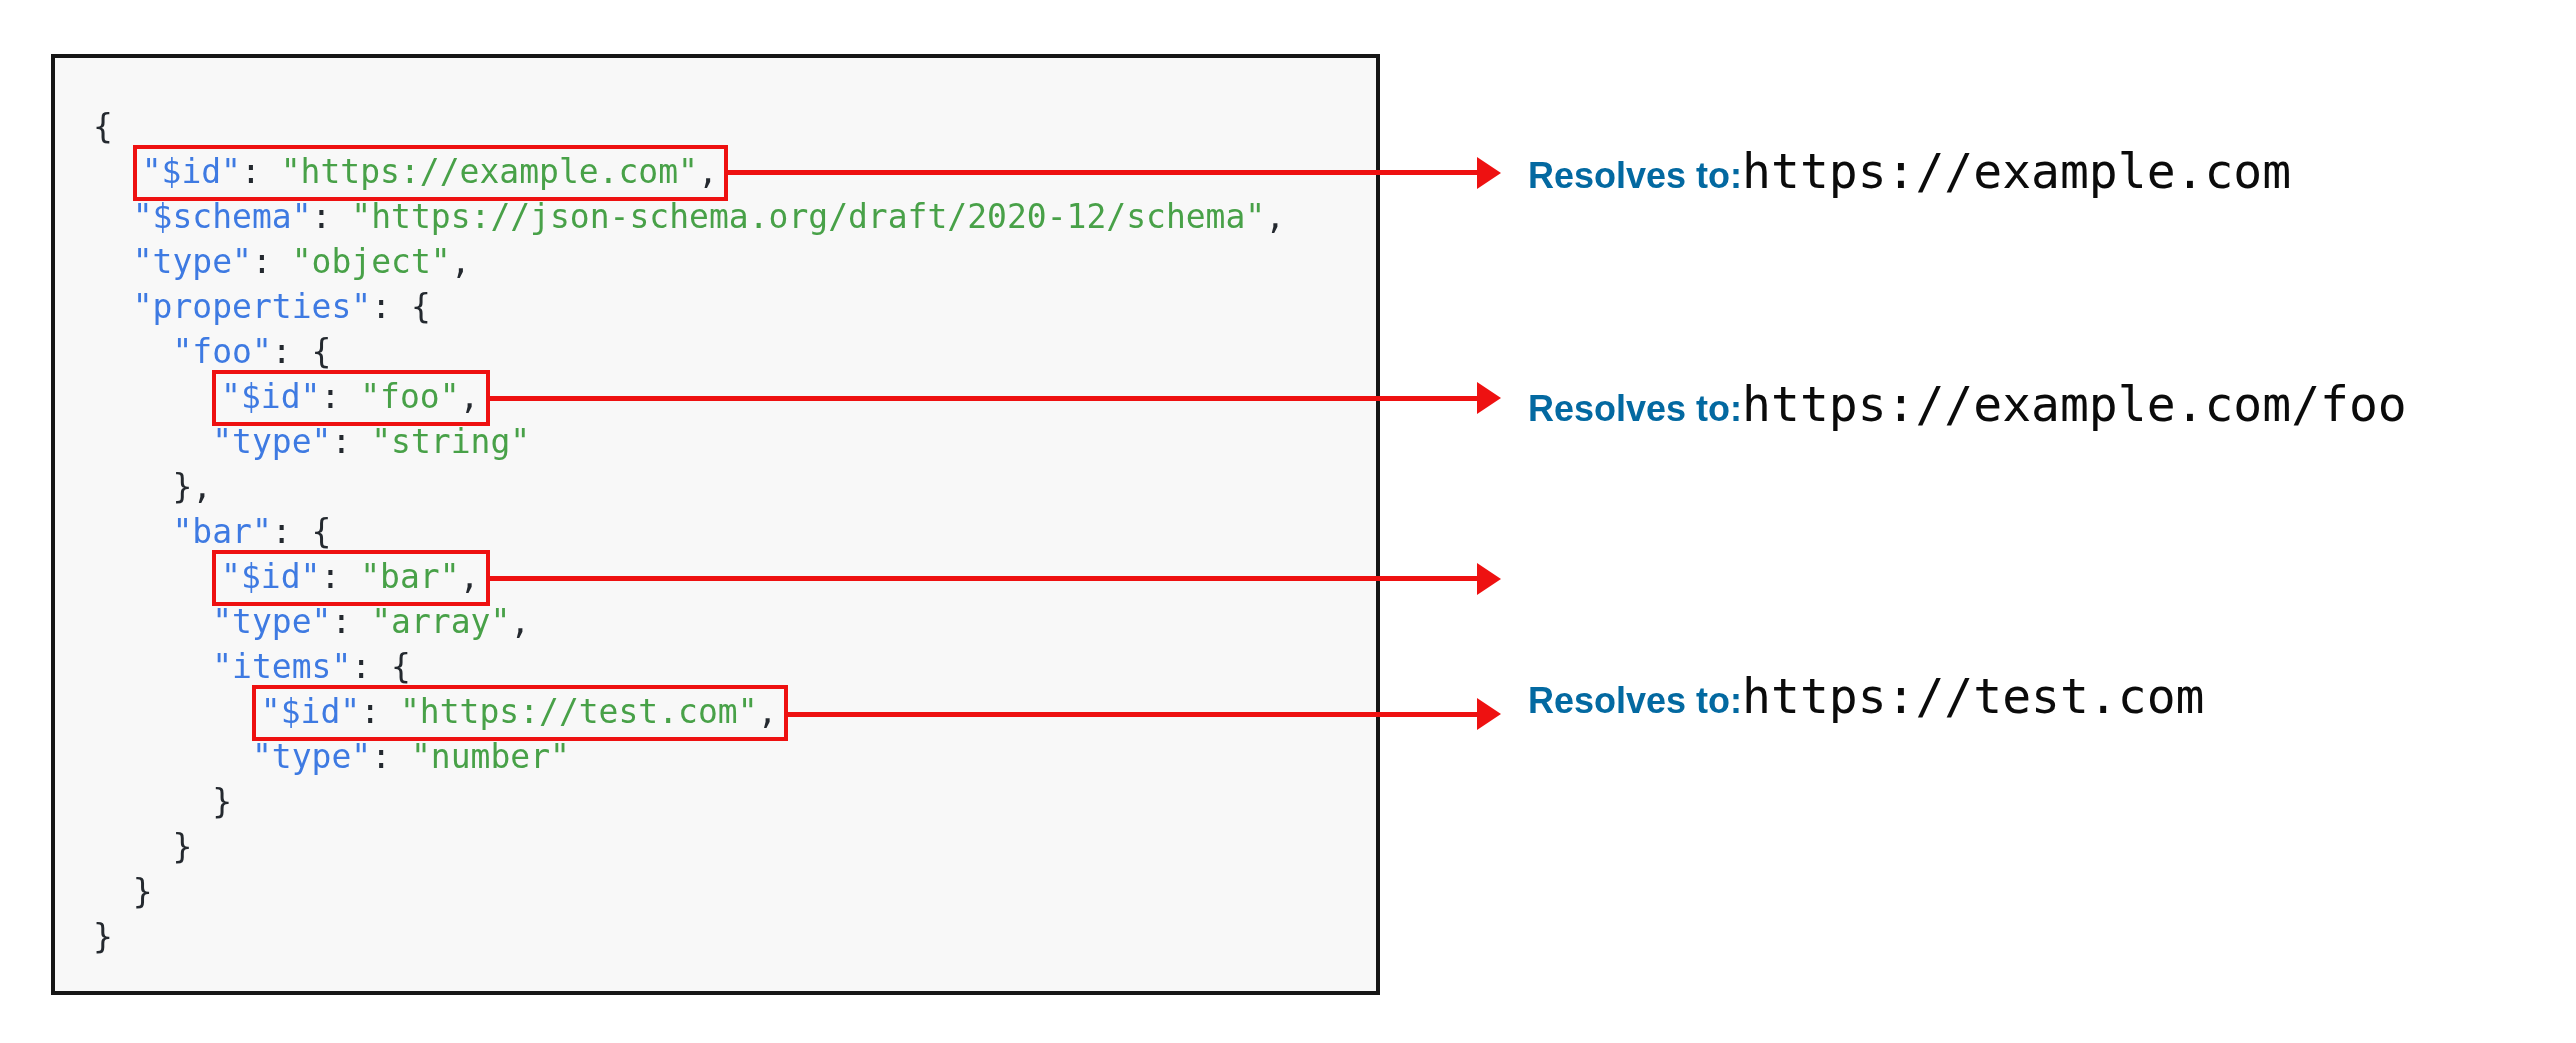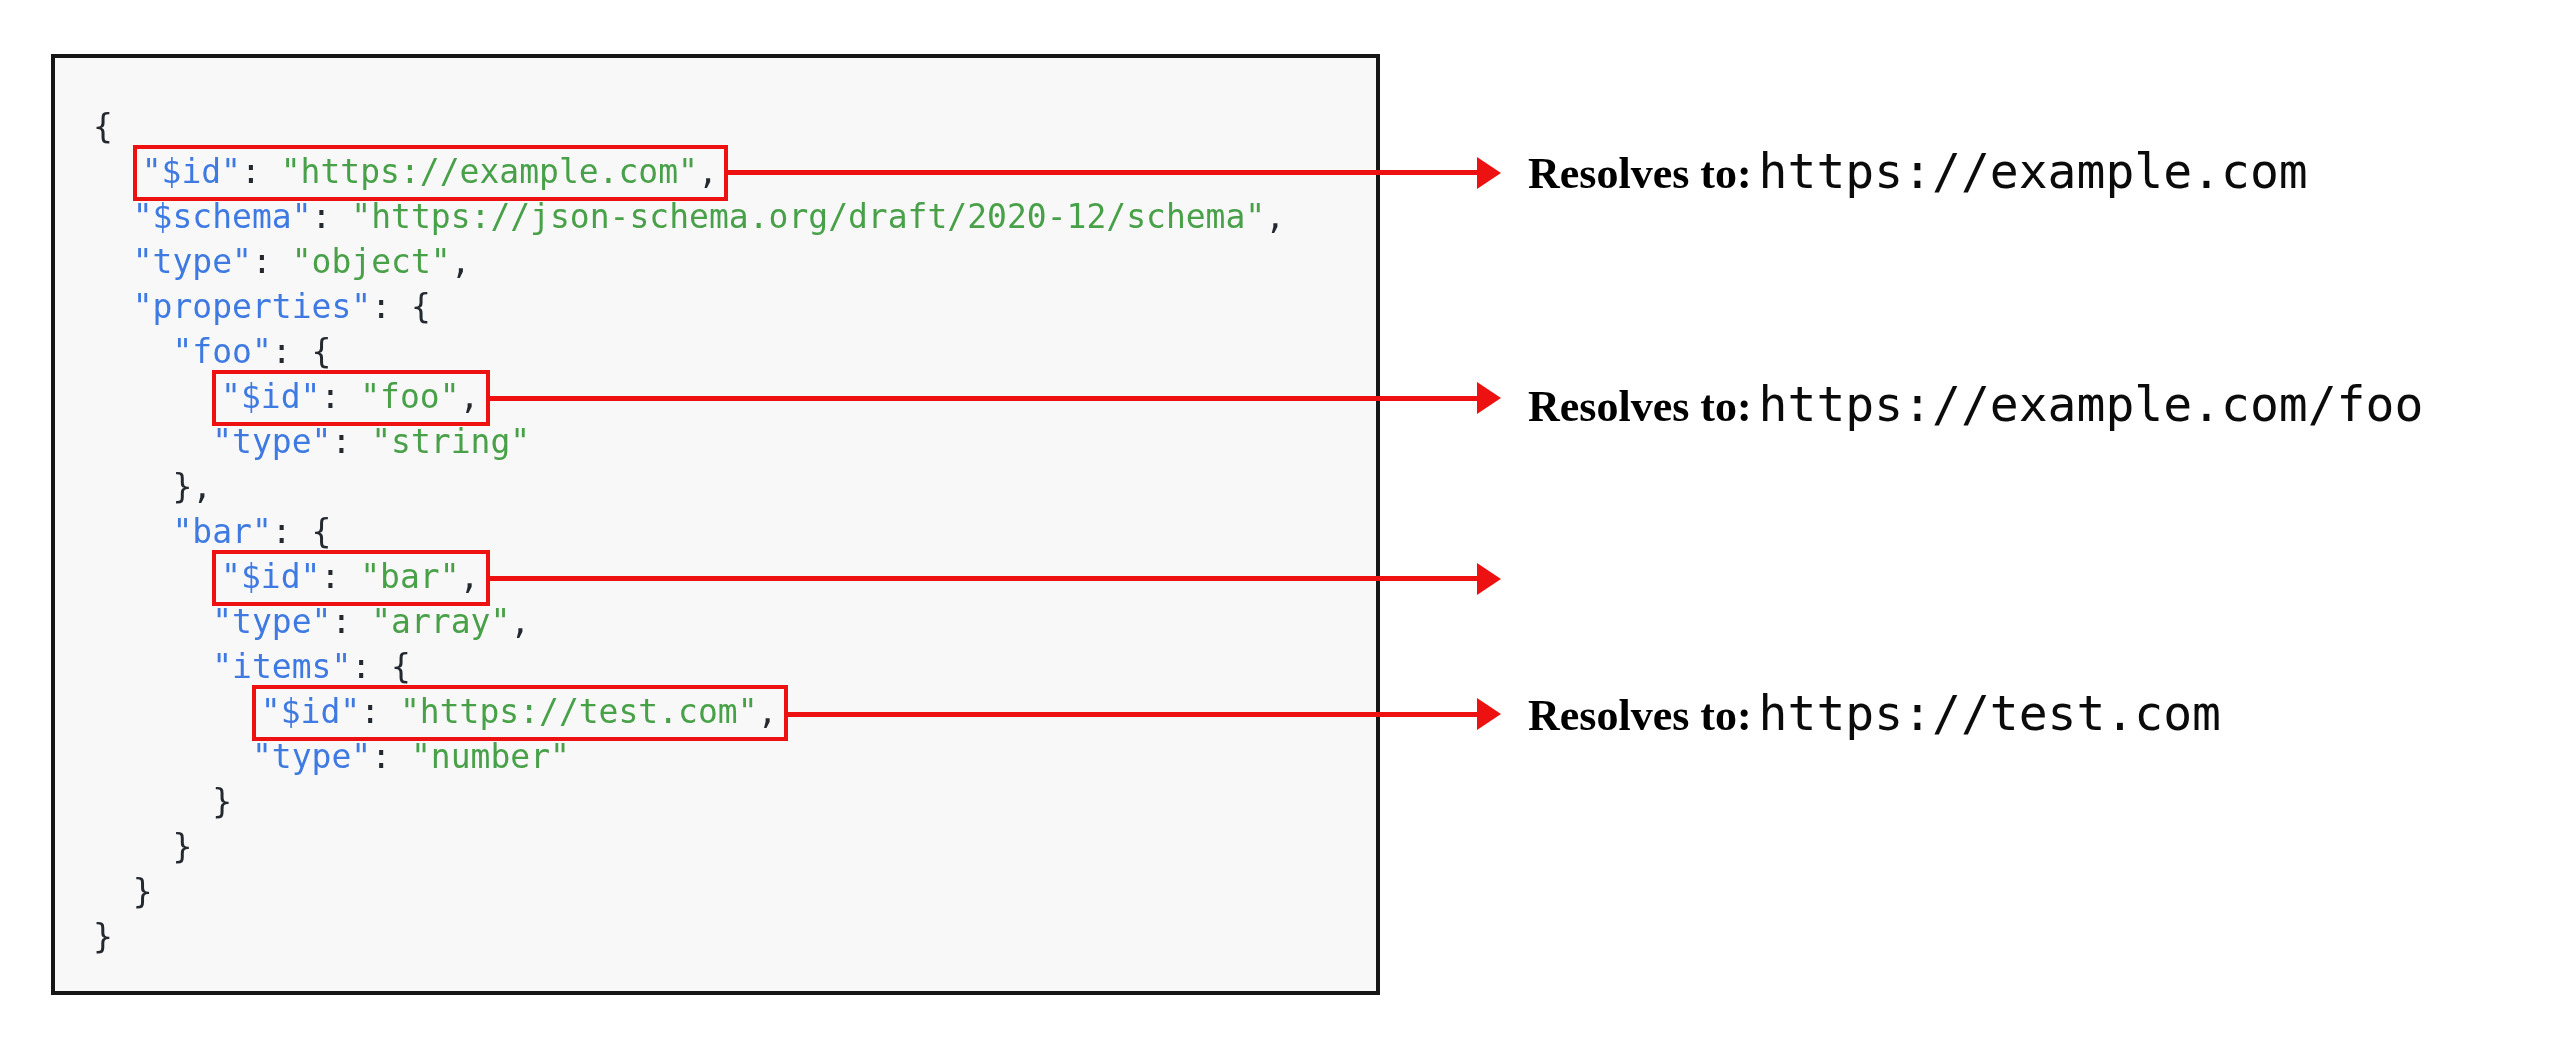--- a/index.html
+++ b/index.html
@@ -48,30 +48,30 @@
     border-bottom:16px solid transparent;
     border-left:24.4px solid var(--red-color);
   }
   
   .annotation{
     position:absolute;
     transform:translateY(-52%);
     white-space:nowrap;
   }
   .annotation .lbl{
-    font-family:Liberation Serif, serif;
+    font-family:Liberation Sans, sans-serif;
     font-weight:700;
-    font-size:44px;
-    color:#000000;
+    font-size:36px;
+    color:#0369a1;
   }
   .annotation .url{
     font-family:"DejaVu Sans Mono",monospace;
     font-size:48px;
     color:#0b0b0b;
-    margin-left:7px;
+    margin-left:0;
   }
 </style>
 </head>
 <body>
 
 <div id="page">
   <div class="code-panel">
     <div class="code" id="code">
         <div class="code-line"><span></span><span class="tok-pun">{</span></div>
         <div class="code-line"><span>  </span><span class="redbox"><span class="tok-key">"$id"</span><span class="tok-pun">: </span><span class="tok-str">"https://example.com"</span><span class="tok-pun">,</span></span></div>
@@ -90,21 +90,21 @@
         <div class="code-line"><span>        </span><span class="tok-key">"type"</span><span class="tok-pun">: </span><span class="tok-str">"number"</span></div>
         <div class="code-line"><span>      </span><span class="tok-pun">}</span></div>
         <div class="code-line"><span>    </span><span class="tok-pun">}</span></div>
         <div class="code-line"><span>  </span><span class="tok-pun">}</span></div>
         <div class="code-line"><span></span><span class="tok-pun">}</span></div>
       </div>
   </div>
 
 <div class="annotation" style="left: 1528px; top: 172px;"><span class="lbl">Resolves to:</span><span class="url">https://example.com</span></div>
     <div class="annotation" style="left: 1528px; top: 405px;"><span class="lbl">Resolves to:</span><span class="url">https://example.com/foo</span></div>
-    <div class="annotation" style="left: 1528px; top: 714px;"><span class="lbl">Resolves to:</span><span class="url">https://test.com</span></div>
+    <div class="annotation" style="left: 1528px; top: 697px;"><span class="lbl">Resolves to:</span><span class="url">https://test.com</span></div>
     <div class="connector" style="left: 726px; top: 170px; width: 752px;"></div>
     <div class="arrowhead" style="left: 1477px; top: 157px; border-left-width: 24.4px;"></div>
     <div class="connector" style="left: 488px; top: 396px; width: 990px;"></div>
     <div class="arrowhead" style="left: 1477px; top: 382px; border-left-width: 24.4px;"></div>
     <div class="connector" style="left: 488px; top: 576px; width: 990px;"></div>
     <div class="arrowhead" style="left: 1477px; top: 563px; border-left-width: 24.4px;"></div>
     <div class="connector" style="left: 785px; top: 712px; width: 692px;"></div>
     <div class="arrowhead" style="left: 1477px; top: 698px; border-left-width: 24.4px;"></div>
   </div>
 

